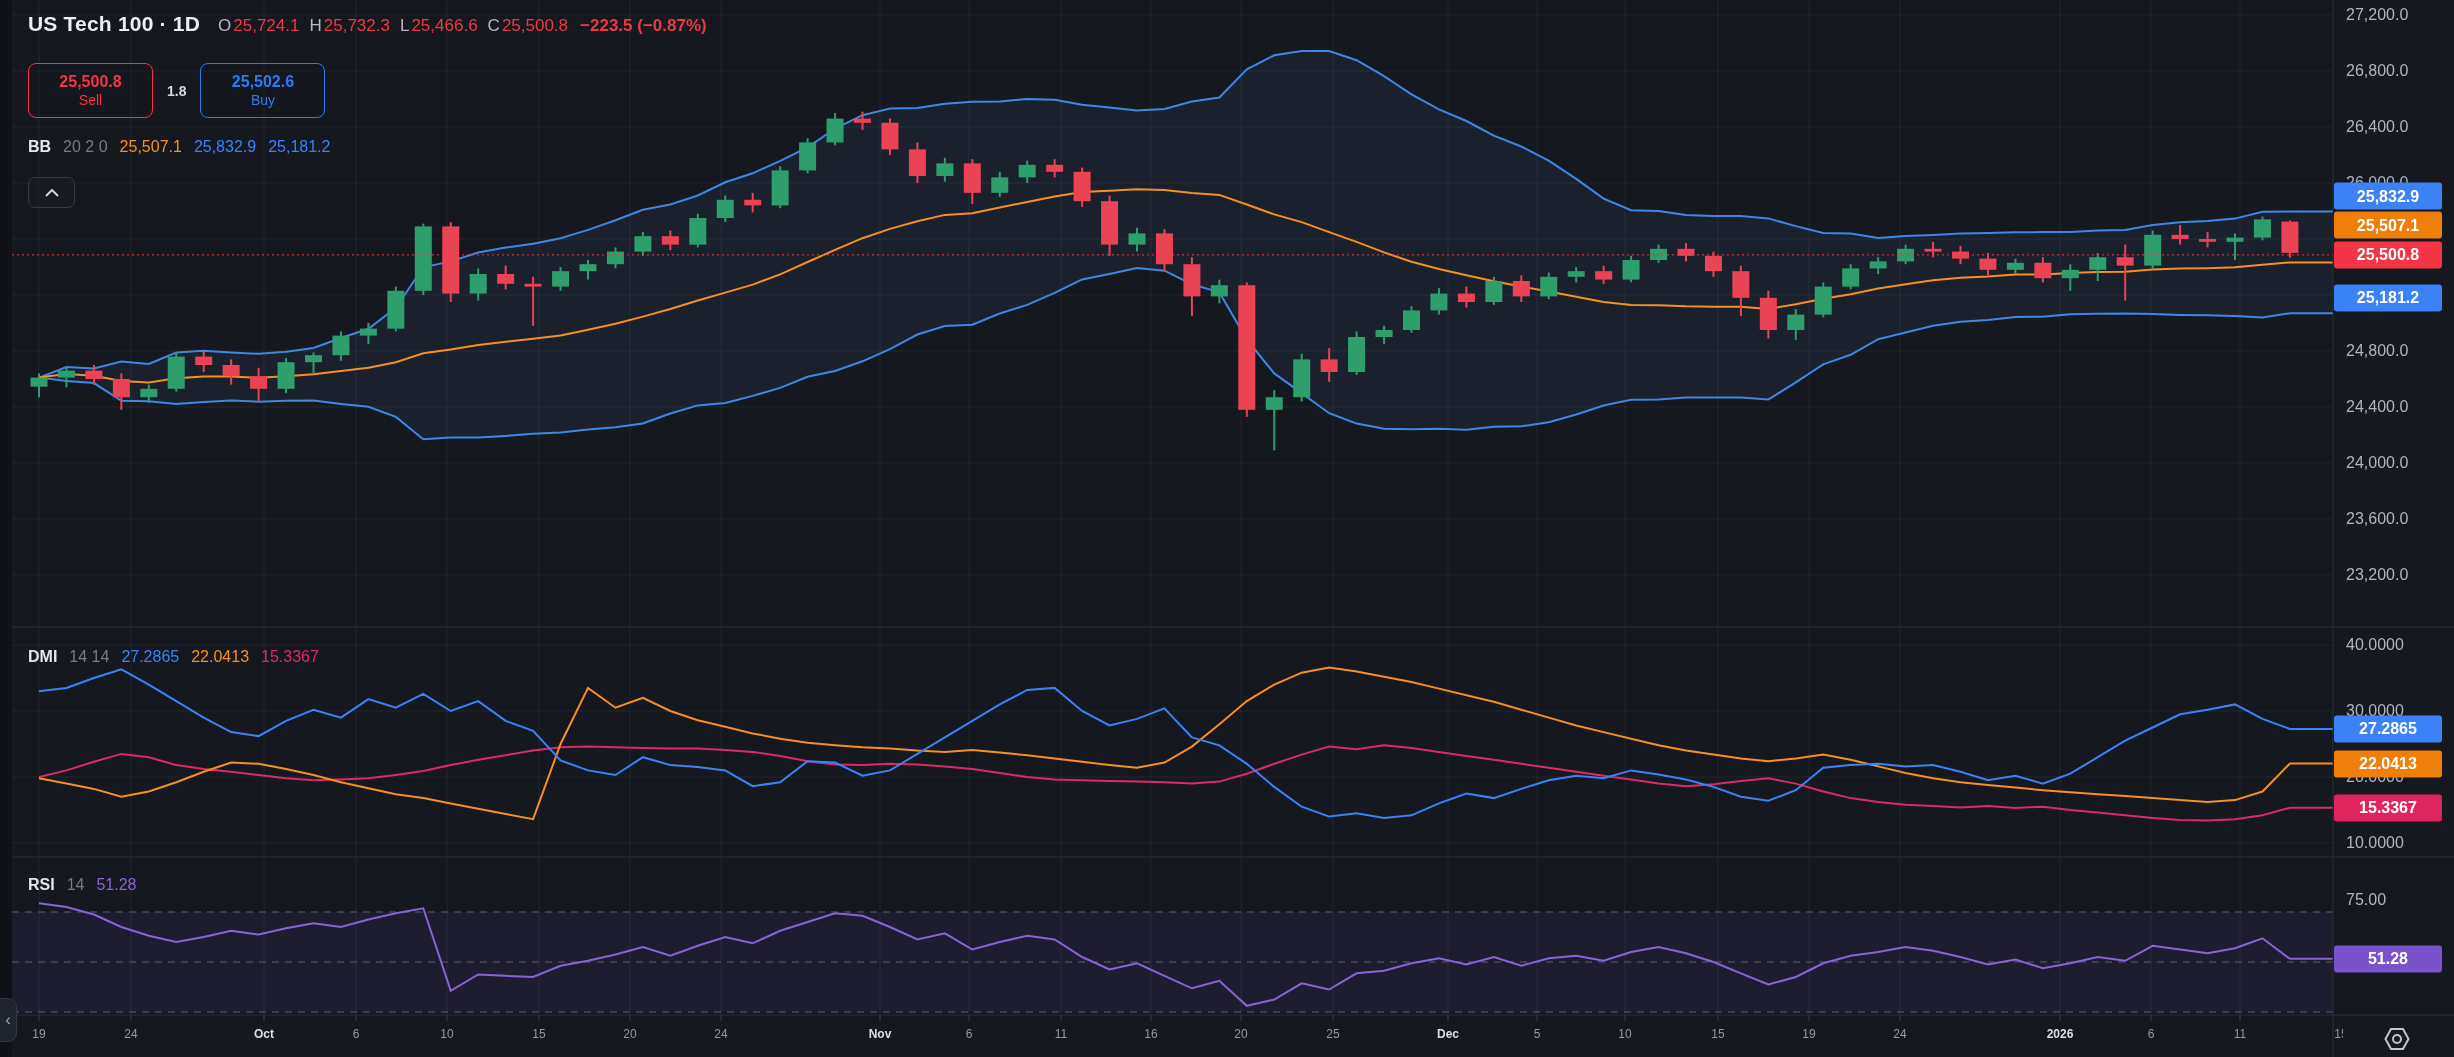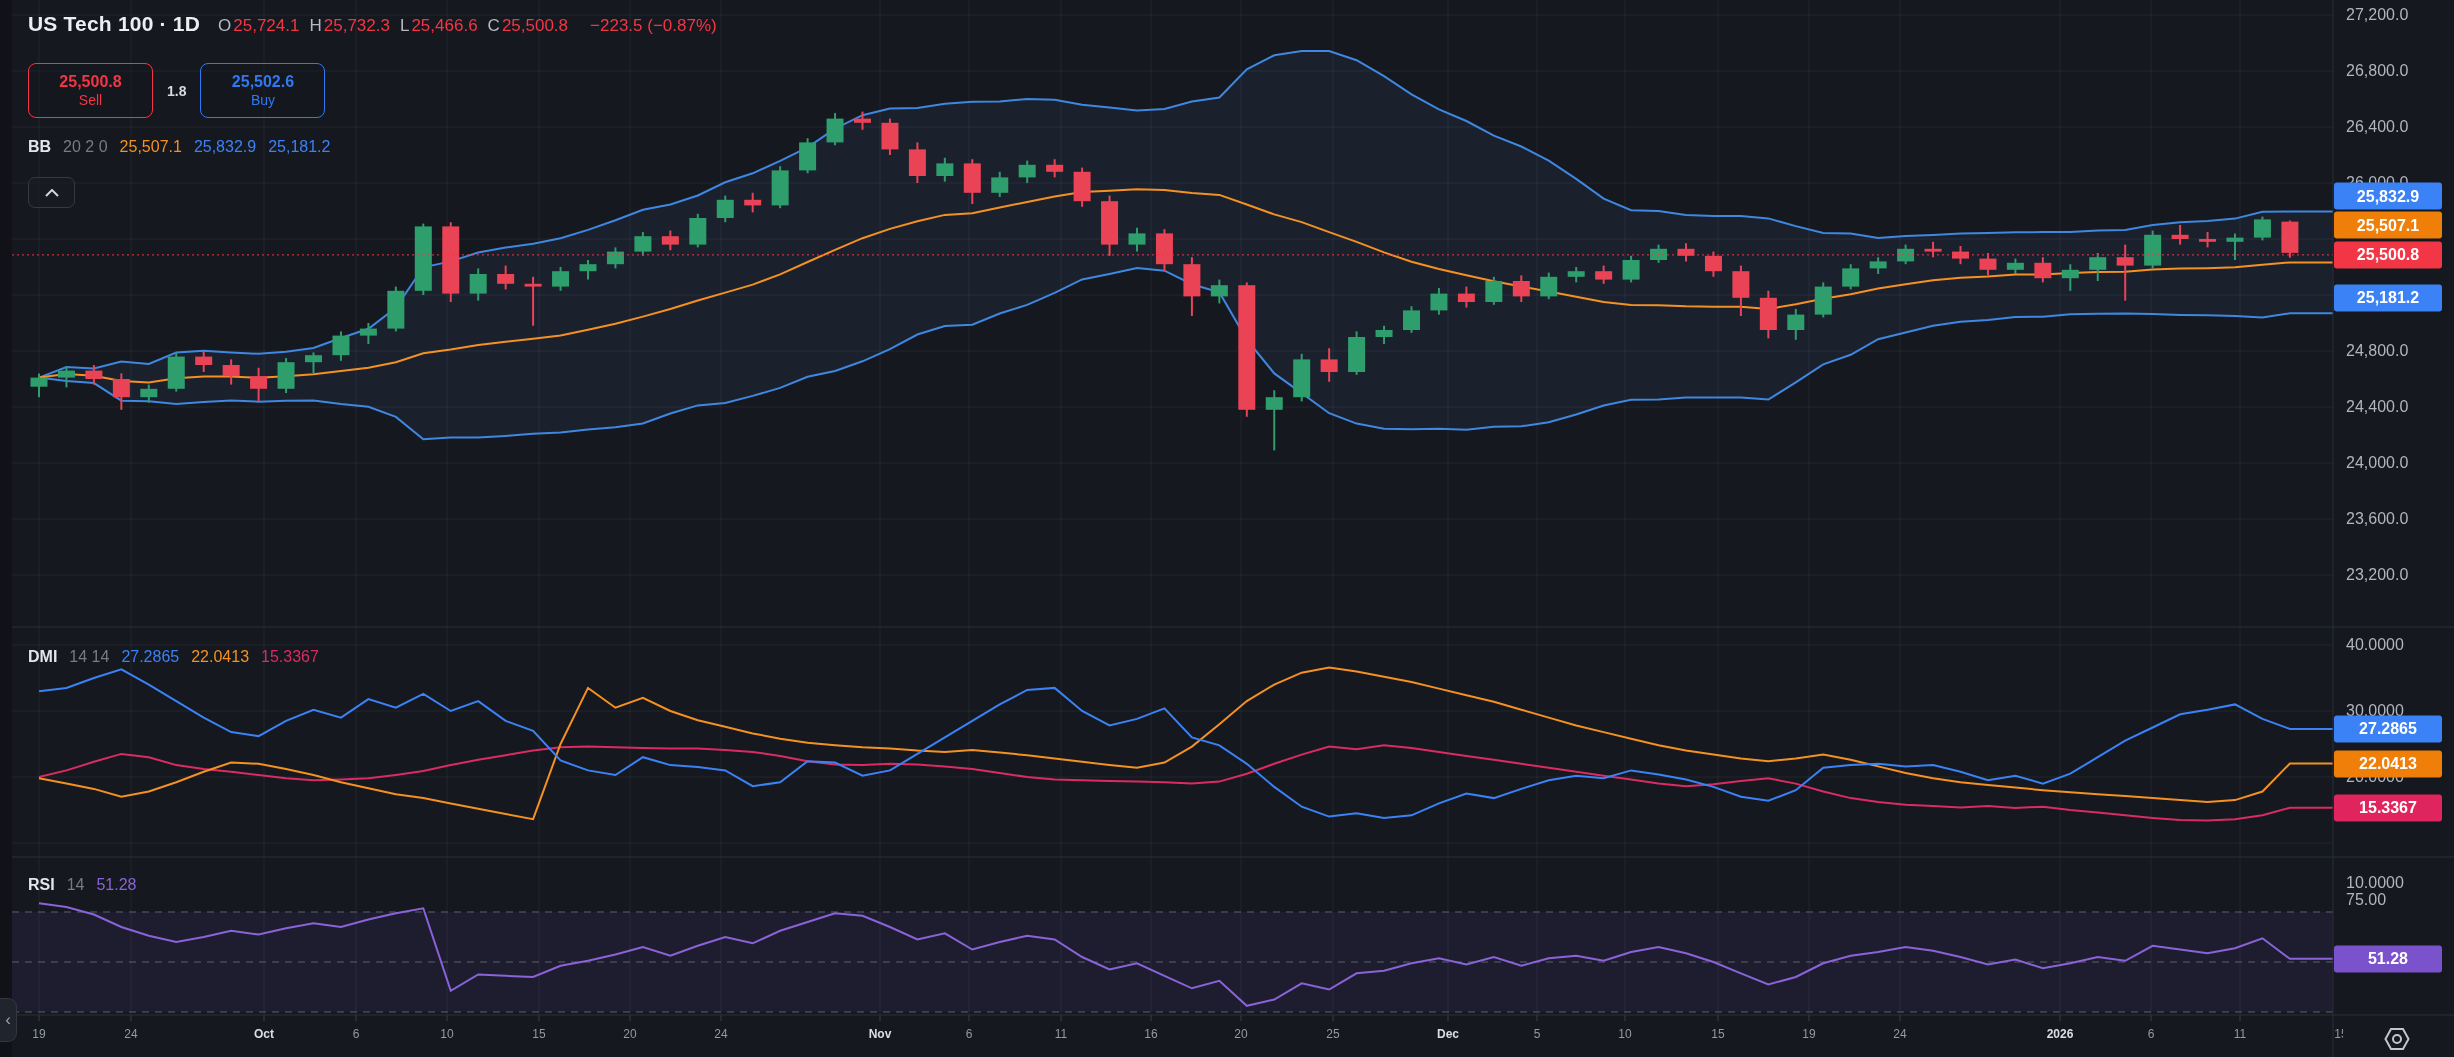--- a/index.html
+++ b/index.html
@@ -8,21 +8,21 @@
   #chart-svg{position:absolute;left:0;top:0;z-index:1;}
   .left-strip{position:absolute;left:0;top:0;width:12px;height:1057px;background:#101217;z-index:2;}
   .collapse-tab{position:absolute;left:0;top:998px;width:17px;height:44px;background:#20242c;
        border:1px solid #323742;border-left:none;border-radius:0 9px 9px 0;z-index:4;
        color:#9aa0aa;font-size:17px;display:flex;align-items:center;justify-content:center;cursor:pointer;padding:0;}
   .header-row{position:absolute;left:28px;top:12px;z-index:5;display:flex;align-items:baseline;gap:18px;white-space:nowrap;}
   .symbol-title{font-size:21px;font-weight:700;color:#eceef2;letter-spacing:.2px;}
   .ohlc{font-size:17px;color:#b7bac3;display:flex;gap:10px;}
   .ohlc .pair{display:flex;gap:2px;}
   .ohlc .v{color:#f23645;}
-  .ohlc .chg{color:#f23645;margin-left:12px;}
+  .ohlc .chg{color:#f23645;margin-left:2px;font-weight:bold;}
   .trade-row{position:absolute;left:28px;top:63px;z-index:5;display:flex;align-items:center;gap:14px;}
   .trade-btn{width:125px;height:55px;border-radius:8px;background:rgba(20,22,28,.35);
        display:flex;flex-direction:column;align-items:center;justify-content:center;gap:1px;cursor:pointer;padding:0;}
   .trade-btn .p{font-size:16px;font-weight:700;}
   .trade-btn .l{font-size:14px;}
   .sell{border:1.5px solid #f23645;color:#f23645;}
   .buy{border:1.5px solid #3179f0;color:#3179f0;}
   .spread{font-size:14px;font-weight:700;color:#d8dade;}
   .ind-row{position:absolute;z-index:5;display:flex;gap:12px;font-size:16px;white-space:nowrap;align-items:baseline;}
   .ind-name{color:#e4e6ea;font-weight:600;}
@@ -365,21 +365,21 @@
       <div class="axis-tick" style="top: 127px;">26,400.0</div>
       <div class="axis-tick" style="top: 183px;">26,000.0</div>
       <div class="axis-tick" style="top: 351px;">24,800.0</div>
       <div class="axis-tick" style="top: 407px;">24,400.0</div>
       <div class="axis-tick" style="top: 463px;">24,000.0</div>
       <div class="axis-tick" style="top: 519px;">23,600.0</div>
       <div class="axis-tick" style="top: 575px;">23,200.0</div>
       <div class="axis-tick" style="top: 645px;">40.0000</div>
       <div class="axis-tick" style="top: 711px;">30.0000</div>
       <div class="axis-tick" style="top: 777px;">20.0000</div>
-      <div class="axis-tick" style="top: 843px; margin-top: 40px;">10.0000</div>
+      <div class="axis-tick" style="top: 843px;">10.0000</div>
       <div class="axis-tick" style="top: 899.5px;">75.00</div>
       <div class="axis-vlabel" style="background: rgb(59, 130, 246); top: 196.394px;">25,832.9</div>
       <div class="axis-vlabel" style="background: rgb(239, 127, 9); top: 225.006px;">25,507.1</div>
       <div class="axis-vlabel" style="background: rgb(242, 54, 69); top: 254.888px;">25,500.8</div>
       <div class="axis-vlabel" style="background: rgb(59, 130, 246); top: 297.632px;">25,181.2</div>
       <div class="axis-vlabel" style="background: rgb(59, 130, 246); top: 728.909px;">27.2865</div>
       <div class="axis-vlabel" style="background: rgb(239, 127, 9); top: 763.527px;">22.0413</div>
       <div class="axis-vlabel" style="background: rgb(224, 36, 94); top: 807.778px;">15.3367</div>
       <div class="axis-vlabel" style="background: rgb(122, 82, 204); top: 958.8px;">51.28</div>
     </div>

